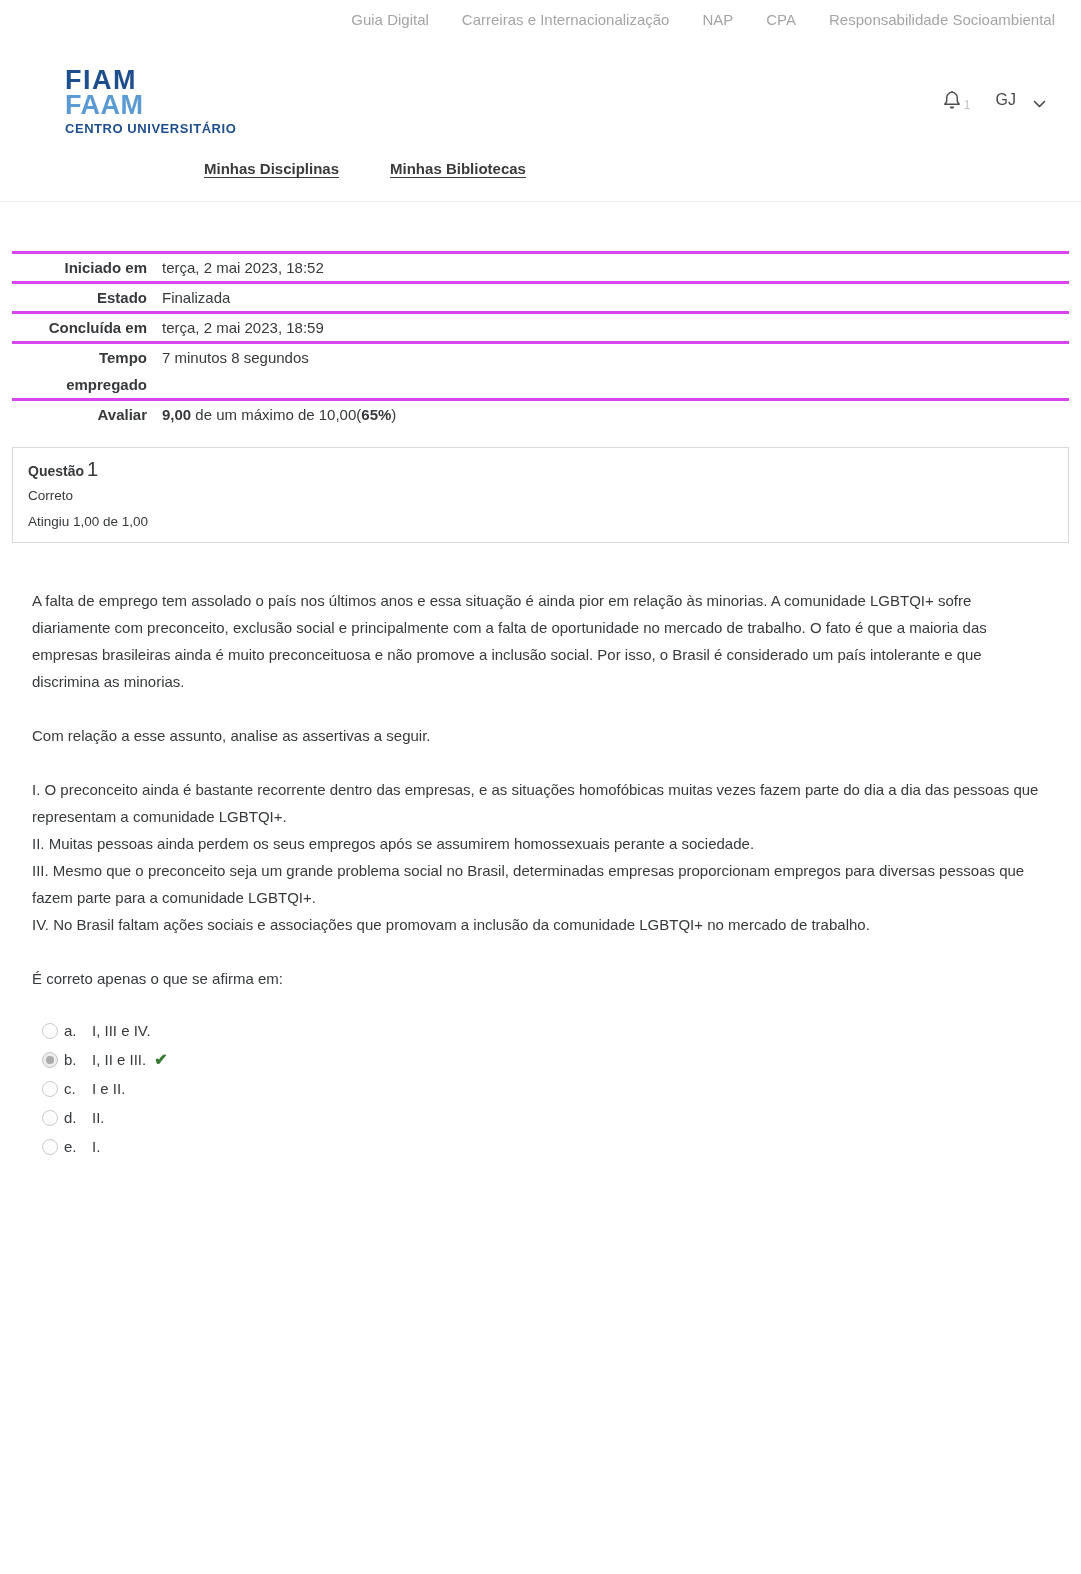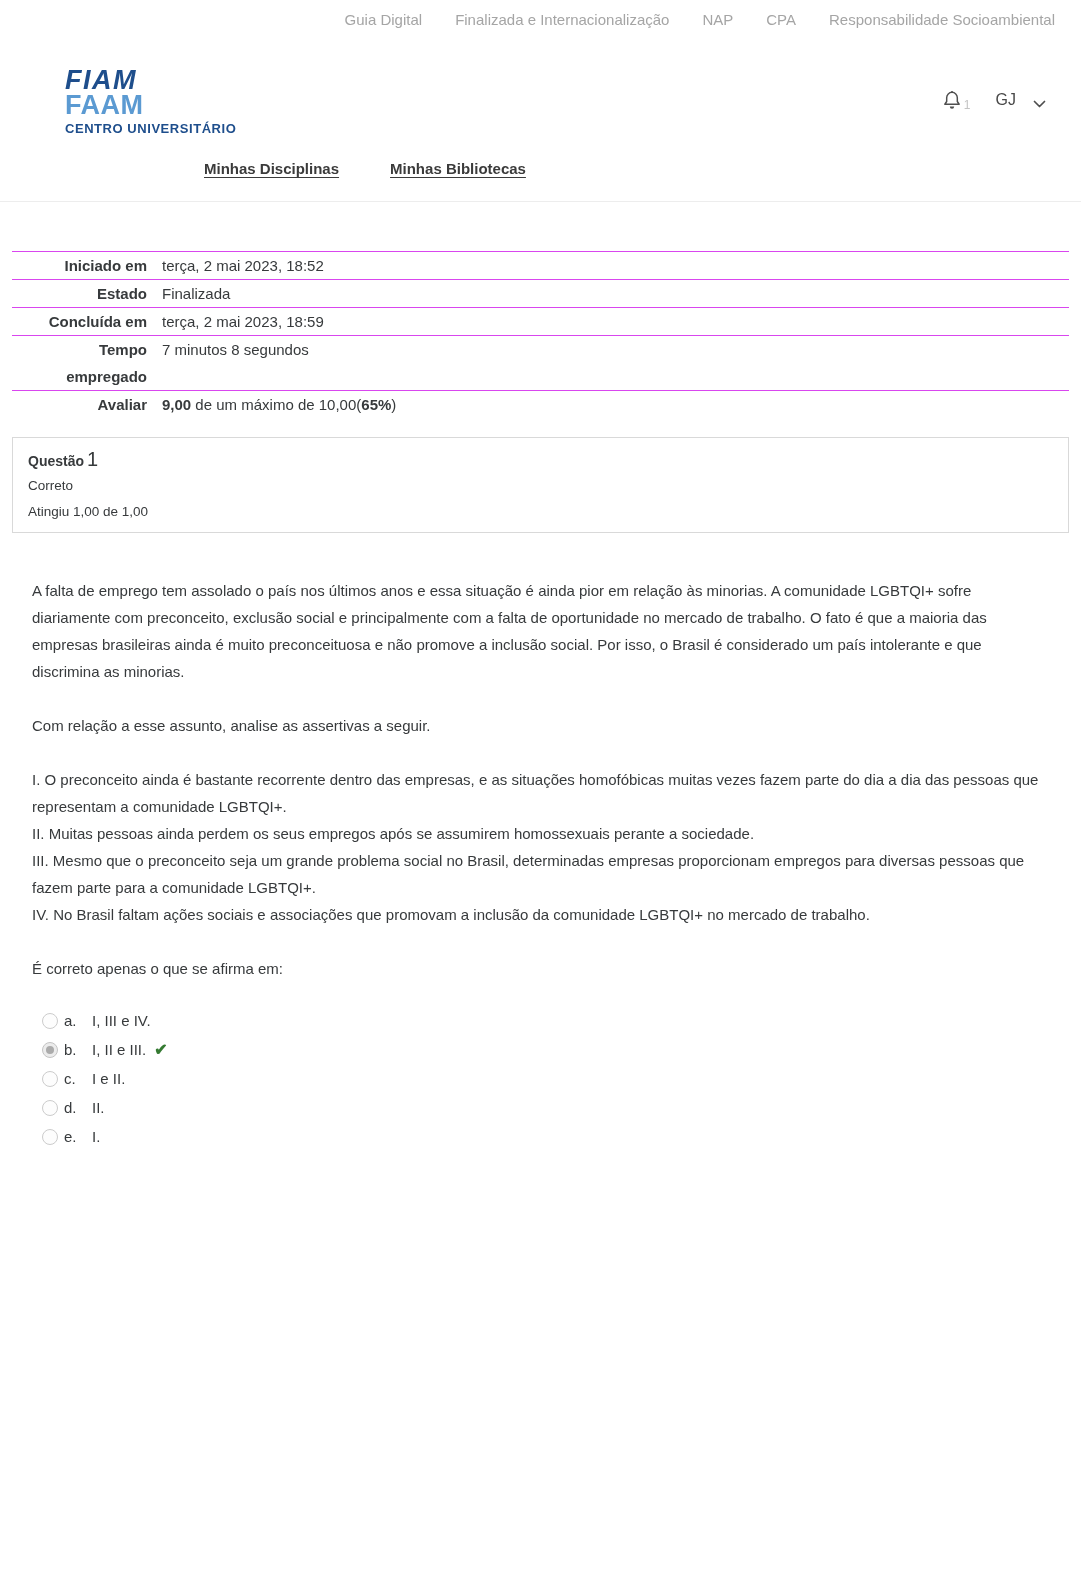--- a/index.html
+++ b/index.html
@@ -10,38 +10,38 @@
     position:relative;
   }
   a { cursor:pointer; }
 
   
   header { height:202px; border-bottom:1px solid #ededed; position:relative; }
   .topnav { position:absolute; top:11px; right:26px; display:flex; gap:33px; }
   .topnav a { font-size:15px; color:#a5a5a5; text-decoration:none; white-space:nowrap; }
 
   .logo { position:absolute; left:65px; top:69px; cursor:pointer; }
-  .logo-fiam { font-size:27px; font-weight:bold; color:#1e4e8c; line-height:23px; letter-spacing:1.5px;font-style:italic; }
+  .logo-fiam { font-size:27px; font-weight:bold; color:#1e4e8c; line-height:23px; letter-spacing:1.5px; }
   .logo-faam { font-size:27px; font-weight:bold; color:#5b9ad2; line-height:26px; letter-spacing:0.5px; }
   .logo-sub  { font-size:13px; font-weight:bold; color:#1e4e8c; letter-spacing:0.55px; margin-top:3px; }
 
   .mainnav { position:absolute; left:204px; bottom:24px; display:flex; gap:51px; }
   .mainnav a { font-size:15px; font-weight:bold; color:#3b3b3b; text-decoration:underline; text-underline-offset:3px; }
 
   .header-right { position:absolute; right:35px; top:88px; display:flex; align-items:center; gap:25px; }
   .bell { display:inline-flex; align-items:flex-end; cursor:pointer; }
   .bell-count { font-size:12px; color:#c4c4c4; margin-left:1px; position:relative; bottom:-1px; }
   .user { display:inline-flex; align-items:flex-end; gap:17px; cursor:pointer; }
   .user-initials { font-size:16px; color:#494949; }
 
   
   main { padding:0 12px; }
 
   .summary { margin-top:49px; }
-  .srow { display:flex; border-top:1px solid #d946ef; font-size:15px; line-height:27px; }
+  .srow { display:flex; border-top:3px solid #d946ef; font-size:15px; line-height:27px; }
   .slabel { width:150px; text-align:right; font-weight:bold; padding-right:15px; white-space:pre-line; }
   .svalue { flex:1; }
 
   .qinfo { margin-top:19px; border:1px solid #d9d9d9; padding:10px 15px 13px; }
   .qtitle { font-size:14px; }
   .qword  { font-weight:bold; }
   .qnum   { font-size:20px; font-weight:500; margin-left:3px; }
   .qstate { font-size:13.5px; margin-top:7px; }
   .qgrade { font-size:13.5px; margin-top:11px; }
 
@@ -60,21 +60,21 @@
   .letter { margin-left:6px; width:28px; }
   .otext  { white-space:nowrap; }
   .check  { color:#357a32; font-weight:bold; font-size:16px; margin-left:8px; line-height:1; }
 </style>
 </head>
 <body>
 
 <header>
   <nav class="topnav">
     <a>Guia Digital</a>
-    <a>Finalizada e Internacionalização</a>
+    <a>Carreiras e Internacionalização</a>
     <a>NAP</a>
     <a>CPA</a>
     <a>Responsabilidade Socioambiental</a>
   </nav>
 
   <div class="logo">
     <div class="logo-fiam">FIAM</div>
     <div class="logo-faam">FAAM</div>
     <div class="logo-sub">CENTRO UNIVERSITÁRIO</div>
   </div>

